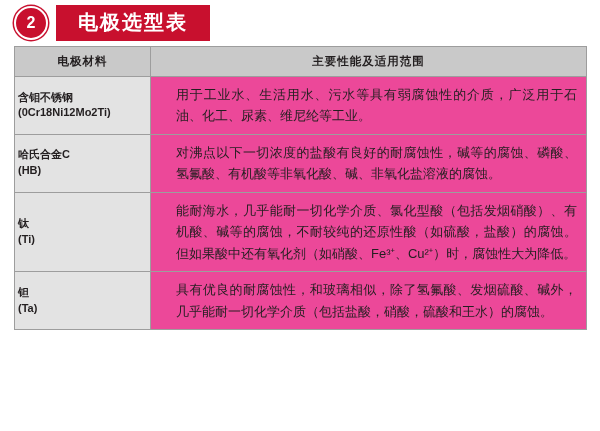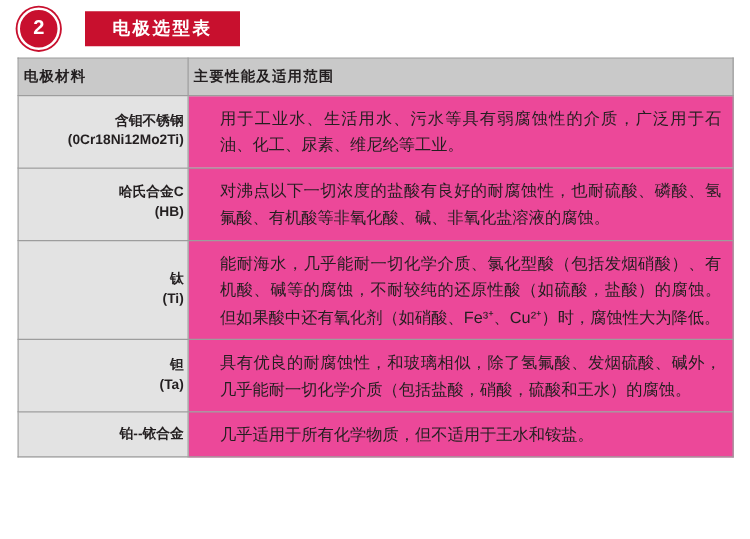--- a/index.html
+++ b/index.html
@@ -37,24 +37,24 @@
     display: flex;
     align-items: center;
     justify-content: center;
     font-size: 16px;
     font-weight: bold;
     border: 2px solid #ffffff;
     box-shadow: 0 0 0 1.5px #c8102e;
     flex: 0 0 auto;
   }
   .title-bar {
-    margin-left: 20px;
+    margin-left: 8px;
     background: #c8102e;
     color: #ffffff;
-    font-size: 14px;
+    font-size: 20px;
     font-weight: bold;
     letter-spacing: 2px;
     padding: 5px 22px 6px 22px;
     line-height: 1.25;
   }
   
   .table-wrap {
     padding: 2px 14px 0 14px;
     box-sizing: border-box;
   }
@@ -67,31 +67,31 @@
   table.spec th,
   table.spec td {
     border: 1px solid #9d9d9d;
     vertical-align: middle;
     box-sizing: border-box;
   }
   thead th {
     background: #c9c9c9;
     font-size: 11.5px;
     font-weight: bold;
-    text-align: left;
+    text-align: center;
     padding: 7px 4px;
     letter-spacing: 1px;
     color: #231f20;
   }
   col.c1 { width: 136px; }
   col.c2 { width: 436px; }
 
   td.mat {
     background: #e3e3e3;
-    text-align: right;
+    text-align: left;
     font-size: 11px;
     font-weight: bold;
     line-height: 1.45;
     padding: 6px 3px;
     color: #231f20;
   }
   td.desc {
     background: #ec4899;
     font-size: 13px;
     line-height: 1.65;
@@ -128,39 +128,33 @@
             <div>含钼不锈钢</div>
             <div>(0Cr18Ni12Mo2Ti)</div>
           </td>
           <td class="desc">用于工业水、生活用水、污水等具有弱腐蚀性的介质，广泛用于石油、化工、尿素、维尼纶等工业。</td>
         </tr>
         <tr>
           <td class="mat">
             <div>哈氏合金C</div>
             <div>(HB)</div>
           </td>
-          <td class="desc">对沸点以下一切浓度的盐酸有良好的耐腐蚀性，也耐硫酸、磷酸、氢氟酸、有机酸等非氧化酸、碱、非氧化盐溶液的腐蚀。</td>
+          <td class="desc">对沸点以下一切浓度的盐酸有良好的耐腐蚀性，碱等的腐蚀、磷酸、氢氟酸、有机酸等非氧化酸、碱、非氧化盐溶液的腐蚀。</td>
         </tr>
         <tr>
           <td class="mat">
             <div>钛</div>
             <div>(Ti)</div>
           </td>
           <td class="desc">能耐海水，几乎能耐一切化学介质、氯化型酸（包括发烟硝酸）、有机酸、碱等的腐蚀，不耐较纯的还原性酸（如硫酸，盐酸）的腐蚀。但如果酸中还有氧化剂（如硝酸、Fe³⁺、Cu²⁺）时，腐蚀性大为降低。</td>
         </tr>
         <tr>
           <td class="mat">
             <div>钽</div>
             <div>(Ta)</div>
           </td>
           <td class="desc">具有优良的耐腐蚀性，和玻璃相似，除了氢氟酸、发烟硫酸、碱外，几乎能耐一切化学介质（包括盐酸，硝酸，硫酸和王水）的腐蚀。</td>
         </tr>
-        <tr>
-          <td class="mat">
-            <div>铂--铱合金</div>
-          </td>
-          <td class="desc">几乎适用于所有化学物质，但不适用于王水和铵盐。</td>
-        </tr>
       </tbody>
     </table>
   </div>
 
 </div>
 
 </body></html>

